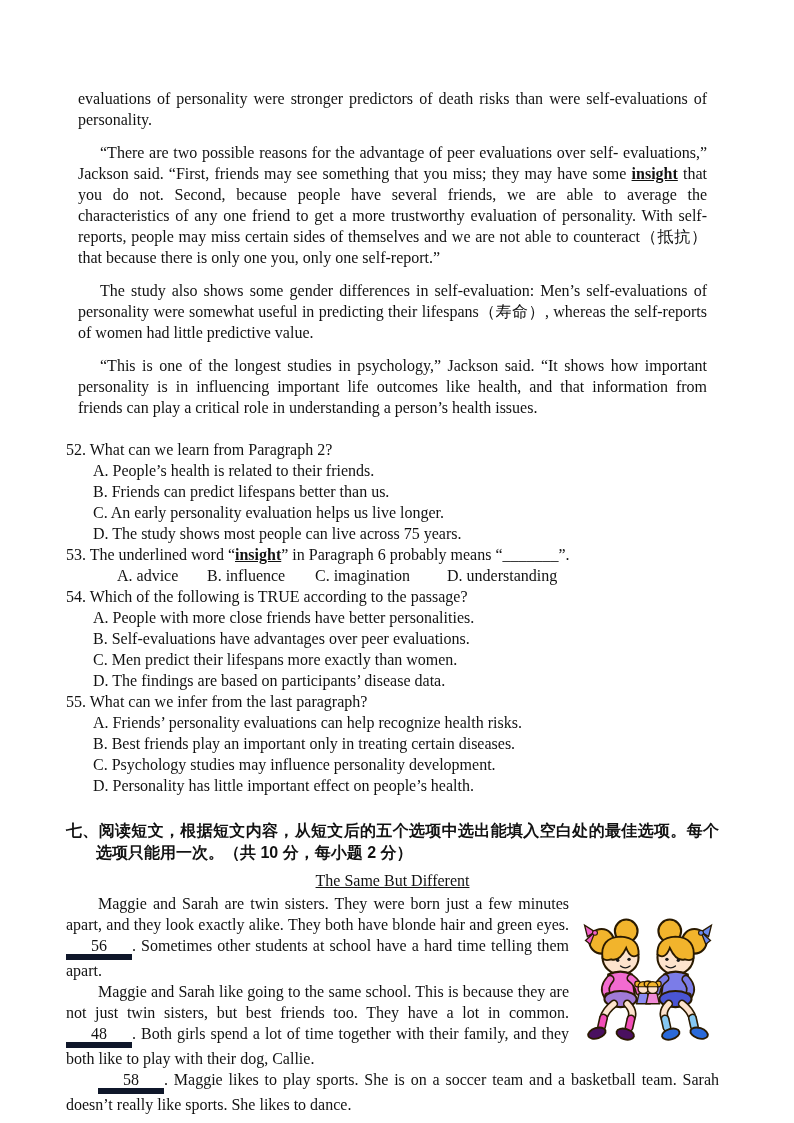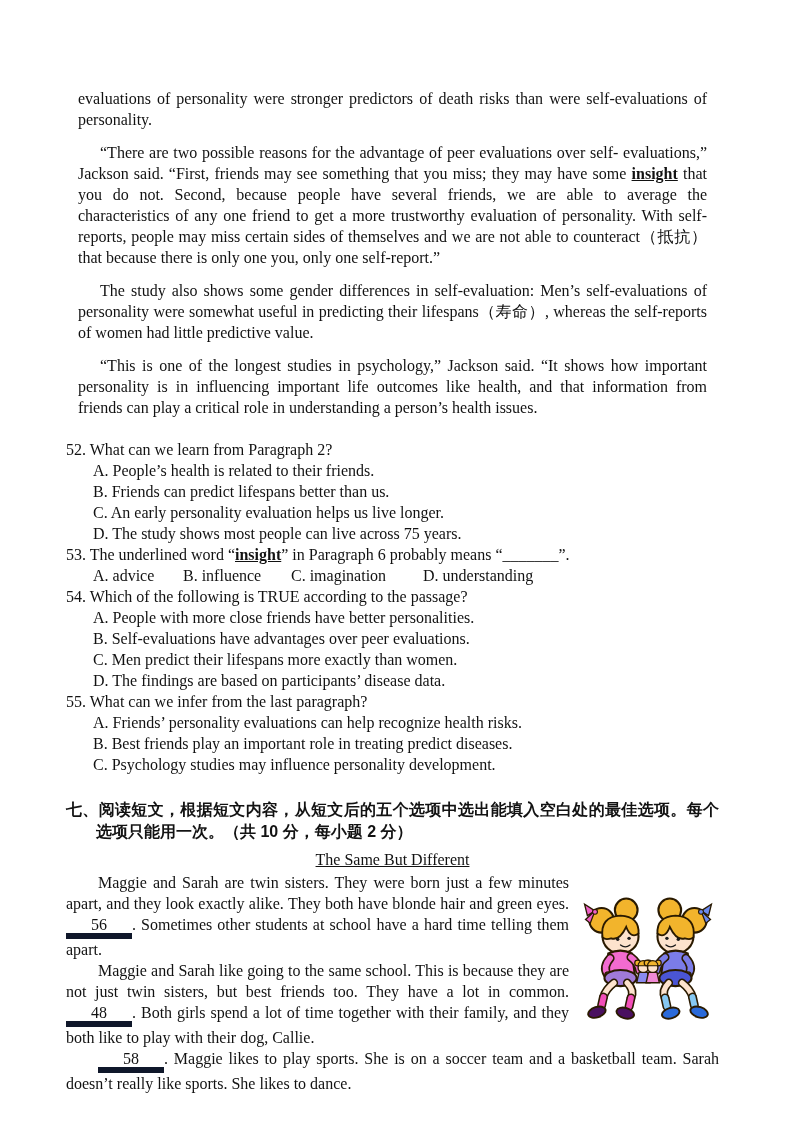--- a/index.html
+++ b/index.html
@@ -37,21 +37,21 @@
   .q-stem { line-height: 21px; }
   .q-opt {
     line-height: 21px;
     padding-left: 27px;
   }
   .q-opt-row {
     line-height: 21px;
     padding-left: 27px;
     white-space: nowrap;
   }
-  .q-opt-row .o1 { display: inline-block; width: 90px; }
+  .q-opt-row .o1 { display: inline-block; width: 90px; margin-left: 24px; }
   .q-opt-row .o2 { display: inline-block; width: 108px; }
   .q-opt-row .o3 { display: inline-block; width: 132px; }
   .sec7-heading {
     margin-top: 24px;
     font-family: "Liberation Sans", "DejaVu Sans", sans-serif;
     font-weight: bold;
     font-size: 16px;
     line-height: 22px;
     padding-left: 30px;
     text-indent: -30px;
@@ -124,22 +124,23 @@
       <div class="q-stem"><span class="q-num">54.</span> <span>Which of the following is TRUE according to the passage?</span></div>
       <div class="q-opt">A. People with more close friends have better personalities.</div>
       <div class="q-opt">B. Self-evaluations have advantages over peer evaluations.</div>
       <div class="q-opt">C. Men predict their lifespans more exactly than women.</div>
       <div class="q-opt">D. The findings are based on participants’ disease data.</div>
     </div>
 
     <div class="q">
       <div class="q-stem"><span class="q-num">55.</span> <span>What can we infer from the last paragraph?</span></div>
       <div class="q-opt">A. Friends’ personality evaluations can help recognize health risks.</div>
-      <div class="q-opt">B. Best friends play an important role in treating predict diseases.</div>
+      <div class="q-opt">B. Best friends play an important only in treating certain diseases.</div>
       <div class="q-opt">C. Psychology studies may influence personality development.</div>
+      <div class="q-opt">D. Personality has little important effect on people’s health.</div>
     </div>
 
   </div>
 
   <div class="sec7-heading">七、阅读短文，根据短文内容，从短文后的五个选项中选出能填入空白处的最佳选项。每个选项只能用一次。（共 10 分，每小题 2 分）</div>
 
   <div class="story-title">The Same But Different</div>
 
   <div class="story">
 

